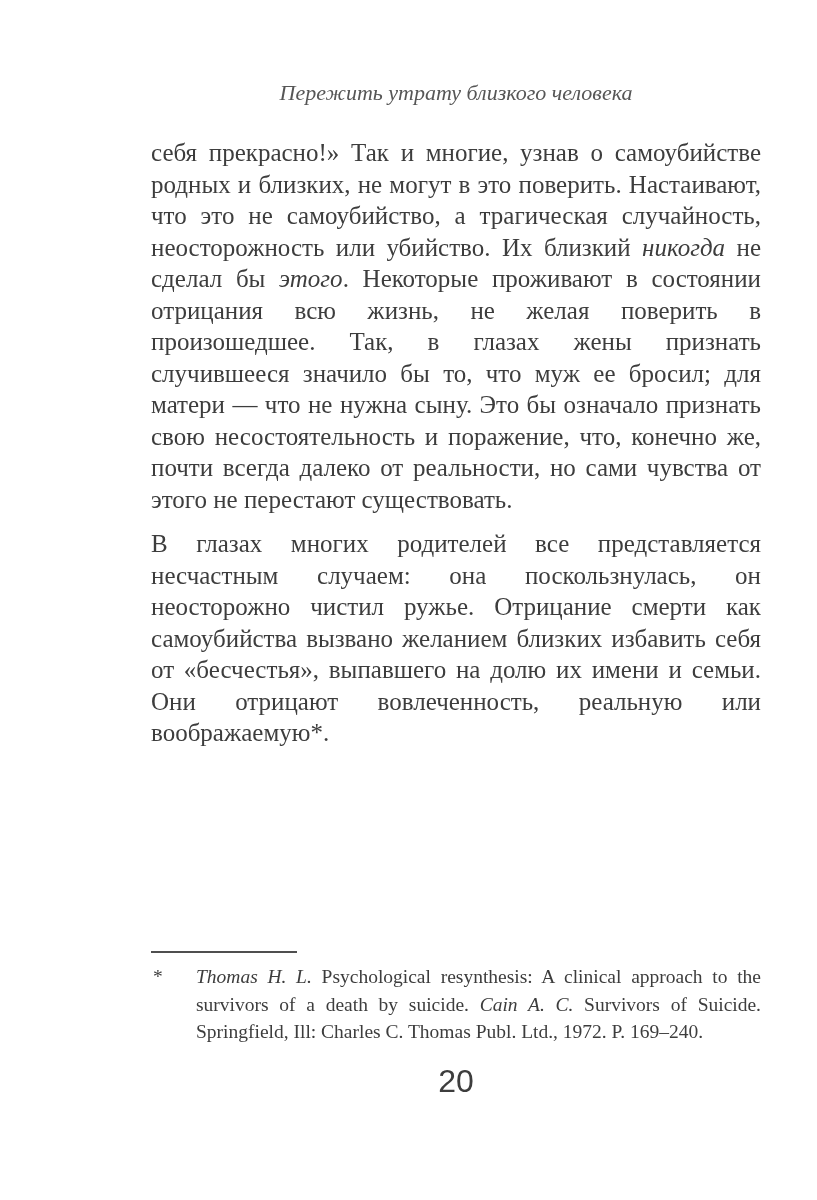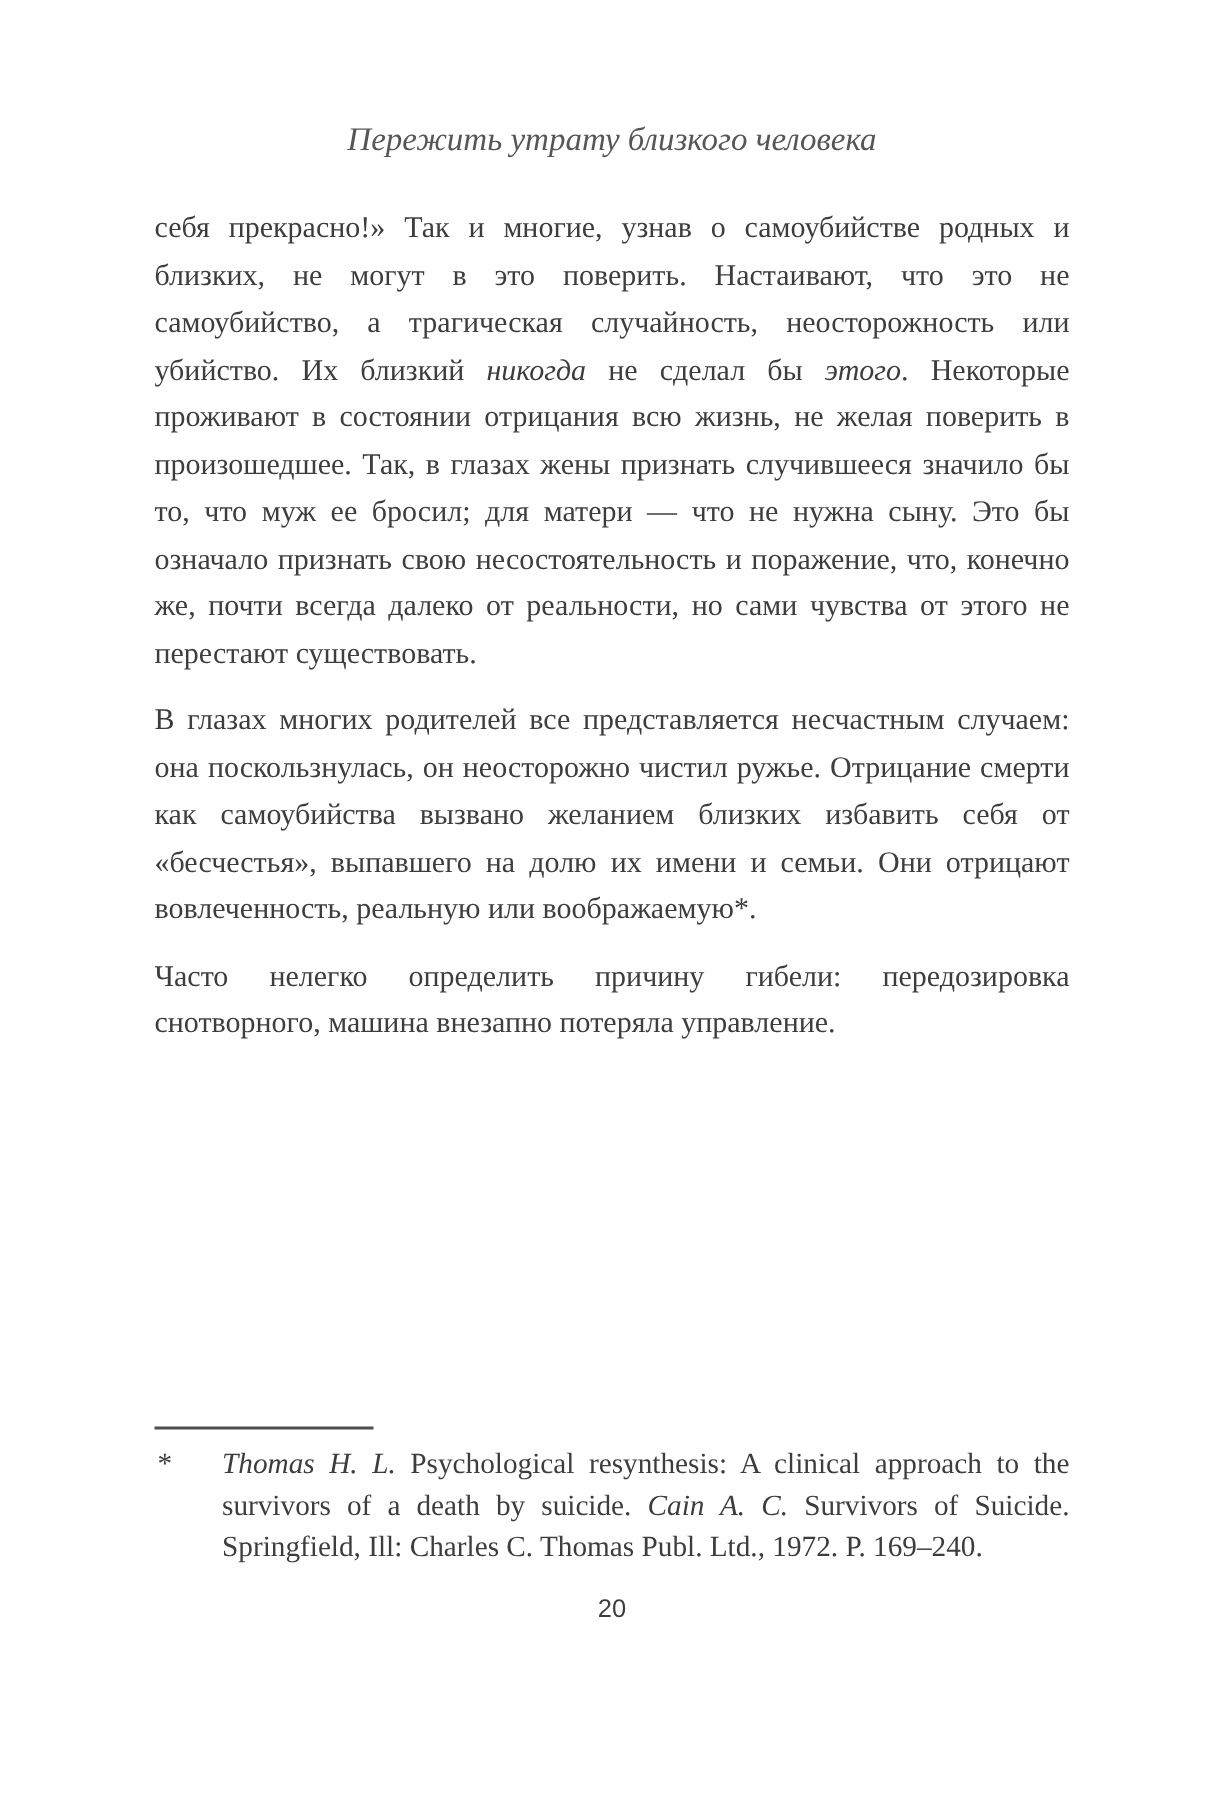--- a/index.html
+++ b/index.html
@@ -6,34 +6,35 @@
   body {
     width: 817px; height: 1200px;
     background: #ffffff;
     font-family: "Liberation Serif", "DejaVu Serif", serif;
   }
   .page {
     position: relative;
     width: 756px; height: 1200px;
     background: #ffffff;
     overflow: hidden;
+    margin-left: 48px;
   }
   .running-header {
     position: absolute;
     top: 80px; left: 103px; width: 610px;
     text-align: center;
     font-style: italic;
     font-size: 22px;
     line-height: 26px;
     color: #565656;
   }
   .body-text {
     position: absolute;
     top: 137px; left: 103px; width: 610px;
-    font-size: 20px;
+    font-size: 25px;
     line-height: 31.5px;
     color: #3d3d3d;
     text-align: justify;
     -webkit-hyphens: auto; hyphens: auto;
   }
   .body-text p { margin: 0 0 13px 0; }
   em { font-style: italic; }
   .footnote {
     position: absolute;
     top: 951px; left: 103px; width: 610px;
@@ -55,35 +56,34 @@
   .footnote-marker {
     position: absolute;
     left: 2px; top: 0;
     font-style: normal;
   }
   .page-number {
     position: absolute;
     top: 1063px; left: 103px; width: 610px;
     text-align: center;
     font-family: "Liberation Sans", "DejaVu Sans", sans-serif;
-    font-size: 17px;
+    font-size: 32px;
     color: #3d3d3d;
   }
 </style>
 </head>
 <body>
 
 <div class="page">
 
   <div class="running-header">Пережить утрату близкого человека</div>
 
   <div class="body-text">
       <p><span>себя прекрасно!» Так и многие, узнав о самоубийстве родных и близких, не могут в это поверить. Настаивают, что это не самоубийство, а трагическая случайность, неосторожность или убийство. Их близкий </span><em>никогда</em><span> не сделал бы </span><em>этого</em><span>. Некоторые проживают в состоянии отрицания всю жизнь, не желая поверить в произошедшее. Так, в глазах жены признать случившееся значило бы то, что муж ее бросил; для матери — что не нужна сыну. Это бы означало признать свою несостоятельность и поражение, что, конечно же, почти всегда далеко от реальности, но сами чувства от этого не перестают существовать.</span></p>
       <p><span>В глазах многих родителей все представляется несчастным случаем: она поскользнулась, он неосторожно чистил ружье. Отрицание смерти как самоубийства вызвано желанием близких избавить себя от «бесчестья», выпавшего на долю их имени и семьи. Они отрицают вовлеченность, реальную или воображаемую*.</span></p>
-      <p><span>Часто нелегко определить причину гибели: передозировка снотворного, машина внезапно потеряла управление.</span></p>
     </div>
 
   <div class="footnote">
     <div class="footnote-rule"></div>
     <div class="footnote-item">
       <span class="footnote-marker">*</span>
       <span class="footnote-text"><em>Thomas H. L.</em><span> Psychological resynthesis: A clinical approach to the survivors of a death by suicide. </span><em>Cain A. C.</em><span> Survivors of Suicide. Springfield, Ill: Charles C. Thomas Publ. Ltd., 1972. P. 169–240.</span></span>
     </div>
   </div>
 

